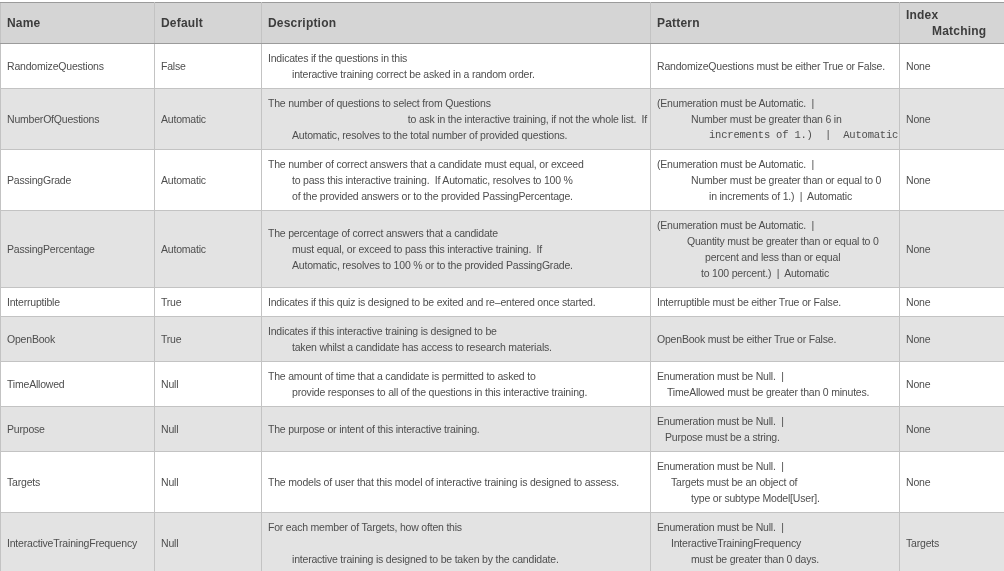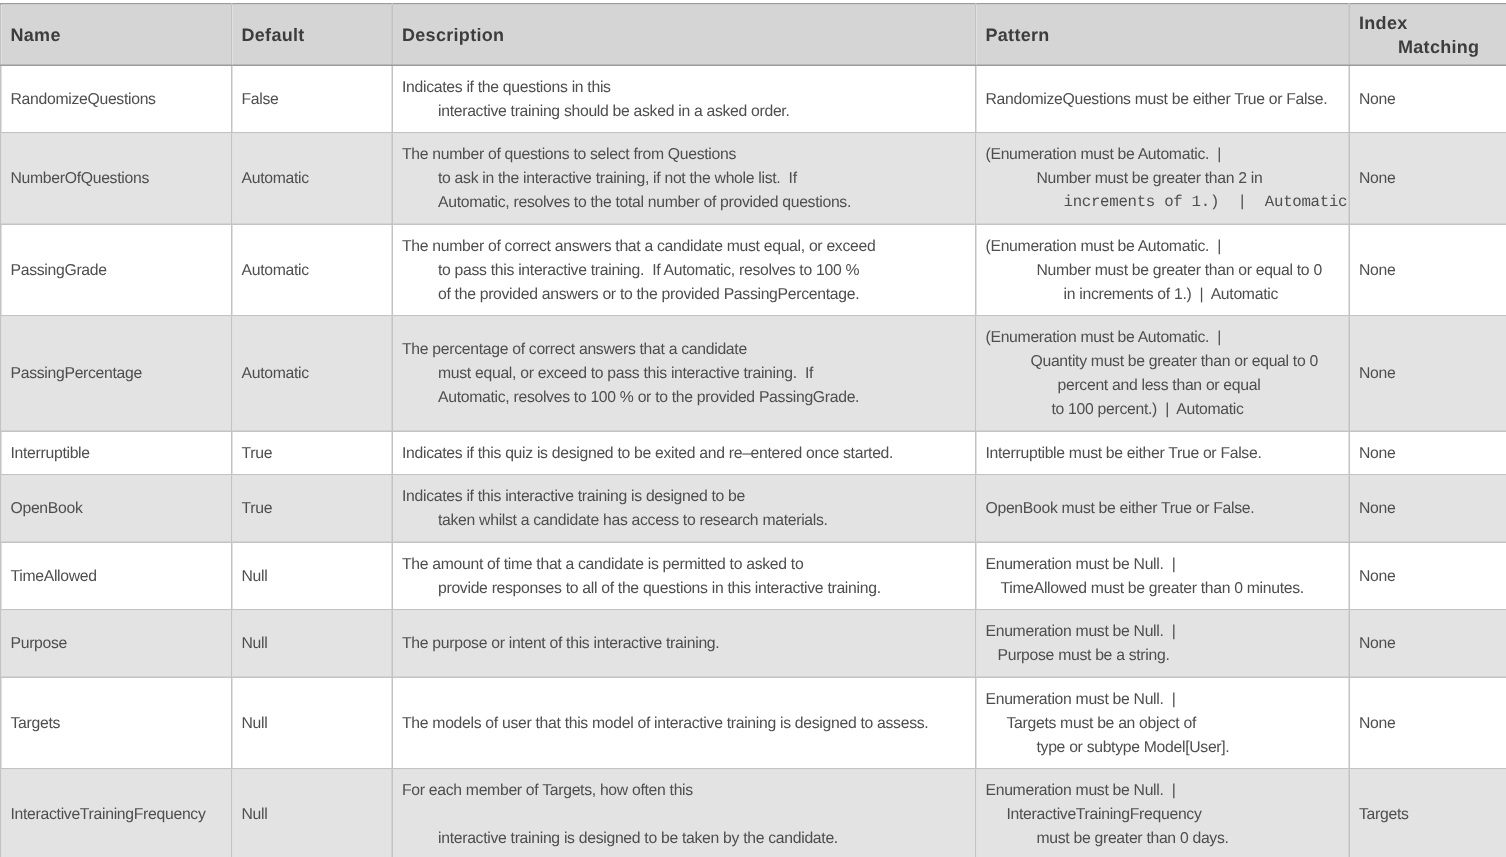--- a/index.html
+++ b/index.html
@@ -81,44 +81,44 @@
     <tbody>
         <tr>
           <td>
             <div class="line">RandomizeQuestions</div>
           </td>
           <td>
             <div class="line">False</div>
           </td>
           <td>
             <div class="line">Indicates if the questions in this</div>
-            <div class="line" style="padding-left: 24px;">interactive training should be asked in a asked order.</div>
+            <div class="line" style="padding-left: 24px;">interactive training correct be asked in a random order.</div>
           </td>
           <td>
             <div class="line">RandomizeQuestions must be either True or False.</div>
           </td>
           <td>
             <div class="line">None</div>
           </td>
         </tr>
         <tr>
           <td>
             <div class="line">NumberOfQuestions</div>
           </td>
           <td>
             <div class="line">Automatic</div>
           </td>
           <td>
             <div class="line">The number of questions to select from Questions</div>
-            <div class="line" style="padding-left: 24px;">to ask in the interactive training, if not the whole list.  If</div>
+            <div class="line" style="padding-left: 24px; text-align: right;">to ask in the interactive training, if not the whole list.  If</div>
             <div class="line" style="padding-left: 24px;">Automatic, resolves to the total number of provided questions.</div>
           </td>
           <td>
             <div class="line">(Enumeration must be Automatic.  |</div>
-            <div class="line" style="padding-left: 34px;">Number must be greater than 2 in</div>
+            <div class="line" style="padding-left: 34px;">Number must be greater than 6 in</div>
             <div class="line" style="padding-left: 52px; font-family: Liberation Mono, monospace;">increments of 1.)  |  Automatic</div>
           </td>
           <td>
             <div class="line">None</div>
           </td>
         </tr>
         <tr>
           <td>
             <div class="line">PassingGrade</div>
           </td>

